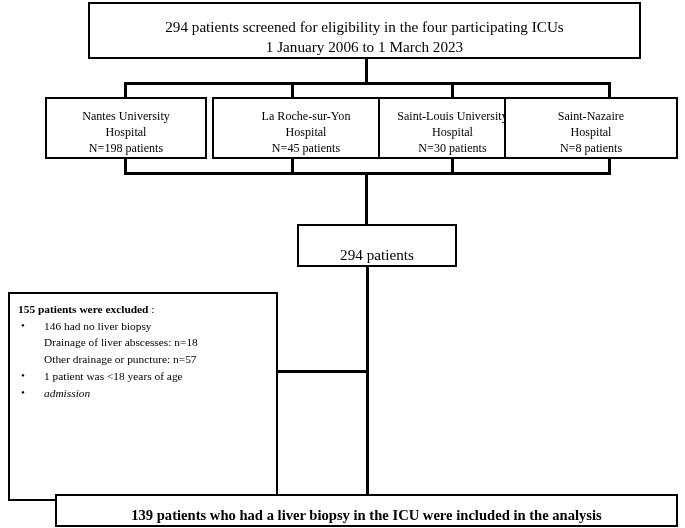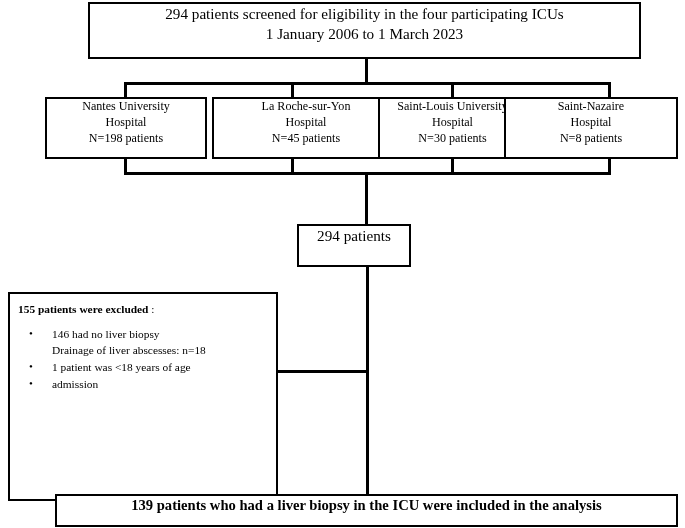--- a/index.html
+++ b/index.html
@@ -19,21 +19,21 @@
     background: #ffffff;
   }
   .box {
     position: absolute;
     box-sizing: border-box;
     border: 2px solid #000000;
     background: #ffffff;
     display: flex;
     flex-direction: column;
     align-items: center;
-    justify-content: flex-start;
+    justify-content: flex-end;
     text-align: center;
     z-index: 3;
   }
   .box .line {
     display: block;
     line-height: 1.32;
     white-space: nowrap;
   }
   
   #box-screened {
@@ -51,21 +51,21 @@
   }
   #box-hosp-0 { left: 45px;  width: 162px; }
   #box-hosp-1 { left: 212px; width: 188px; }
   #box-hosp-2 { left: 378px; width: 149px; }
   #box-hosp-3 { left: 504px; width: 174px; }
 
   
   #box-total {
     left: 297px;
     top: 224px;
-    width: 114px;
+    width: 160px;
     height: 43px;
     font-size: 15.2px;
   }
   
   #box-excluded {
     left: 8px;
     top: 292px;
     width: 270px;
     height: 209px;
     display: block;
@@ -76,21 +76,21 @@
   #box-excluded .excl-title {
     font-weight: bold;
     line-height: 1.45;
     white-space: nowrap;
   }
   #box-excluded .excl-title .colon {
     font-weight: normal;
   }
   #box-excluded ul {
     list-style: none;
-    margin: 8px;
+    margin: 0;
     padding: 0;
   }
   #box-excluded li {
     position: relative;
     padding-left: 26px;
     line-height: 1.48;
     white-space: nowrap;
   }
   #box-excluded li.bulleted::before {
     content: "\2022";
@@ -98,20 +98,21 @@
     left: 3px;
     top: -1px;
     font-size: 11px;
   }
   #box-excluded li.sub {
     padding-left: 26px;
   }
   #box-excluded li .cont {
     display: block;
     padding-left: 0;
+    font-style: italic;
   }
   
   #box-included {
     left: 55px;
     top: 494px;
     width: 623px;
     height: 33px;
     font-size: 14.6px;
     font-weight: bold;
   }
@@ -172,20 +173,21 @@
   </div>
 
   <div class="ln" style="left:366px; top:266px; width:3px; height:230px;"></div>
   <div class="ln" style="left:276px; top:370px; width:92px; height:3px;"></div>
 
   <div class="box" id="box-excluded">
     <div class="excl-title"><span>155 patients were excluded</span><span class="colon"> :</span></div>
     <ul>
       <li class="bulleted"><span>146 had no liver biopsy</span></li>
       <li class="sub"><span>Drainage of liver abscesses: n=18</span></li>
+      <li class="sub"><span>Other drainage or puncture: n=57</span></li>
       <li class="bulleted"><span>1 patient was &lt;18 years of age</span></li>
       <li class="bulleted"><span class="cont">admission</span></li>
     </ul>
   </div>
 
   <div class="box" id="box-included">
     <span class="line">139 patients who had a liver biopsy in the ICU were included in the analysis</span>
   </div>
 
 </div>

